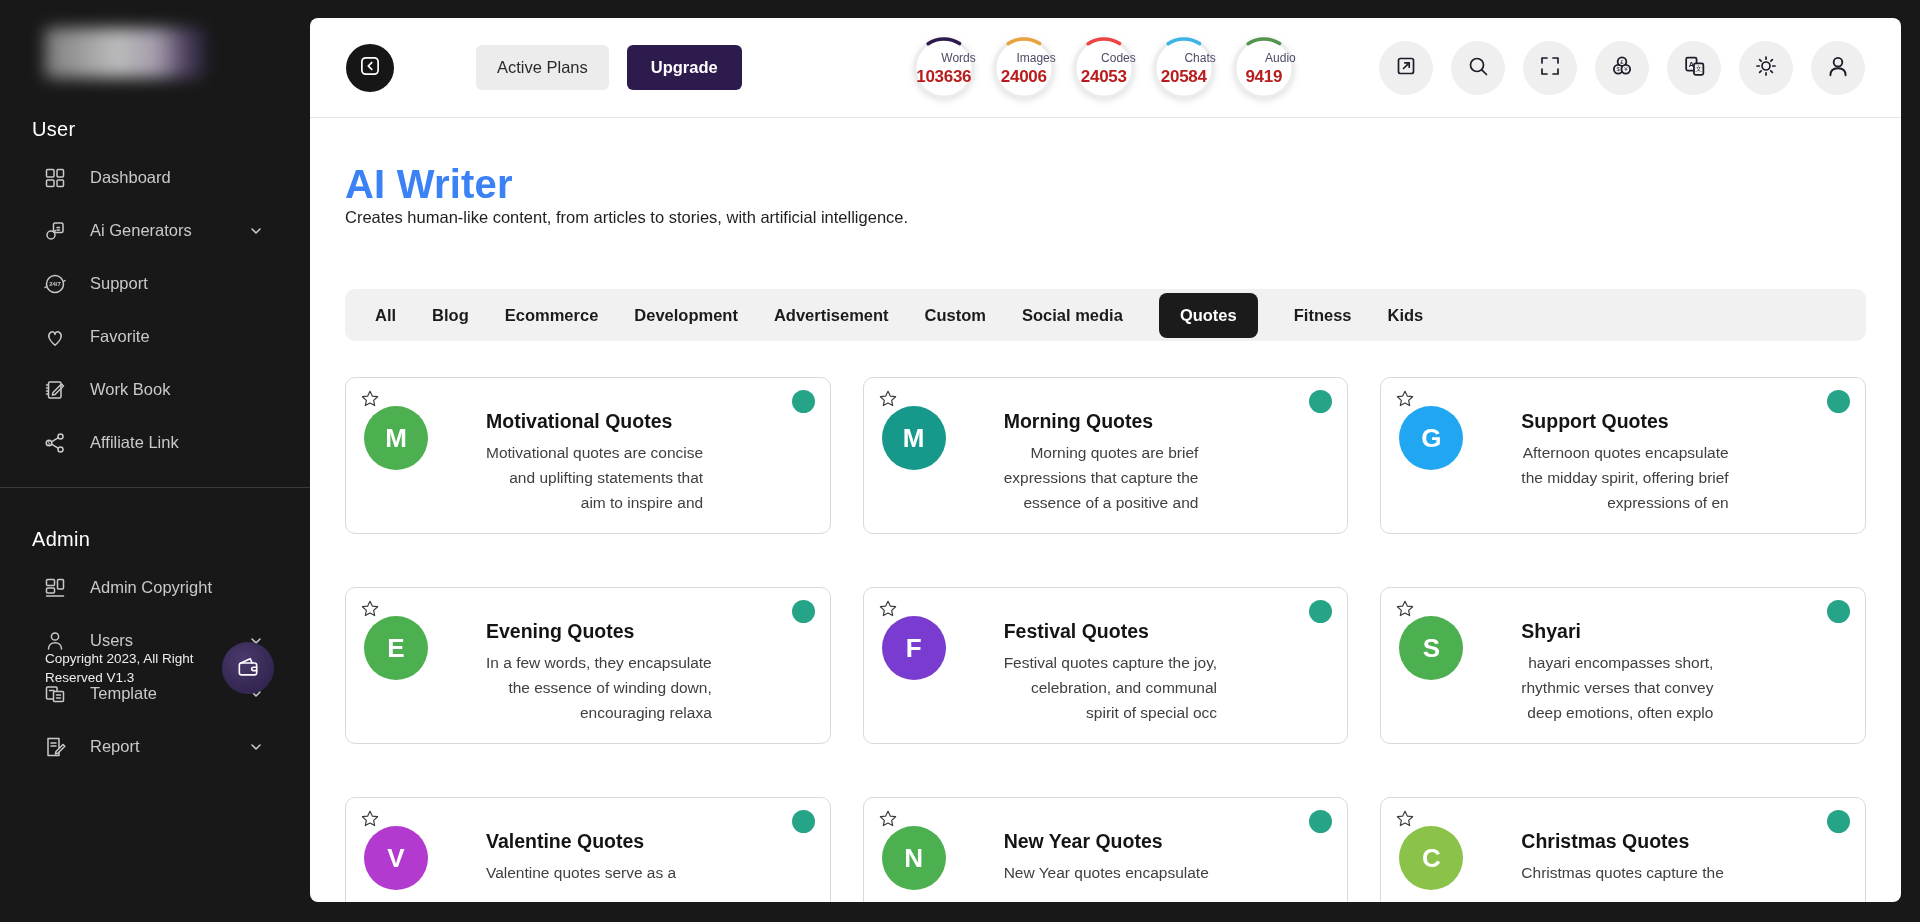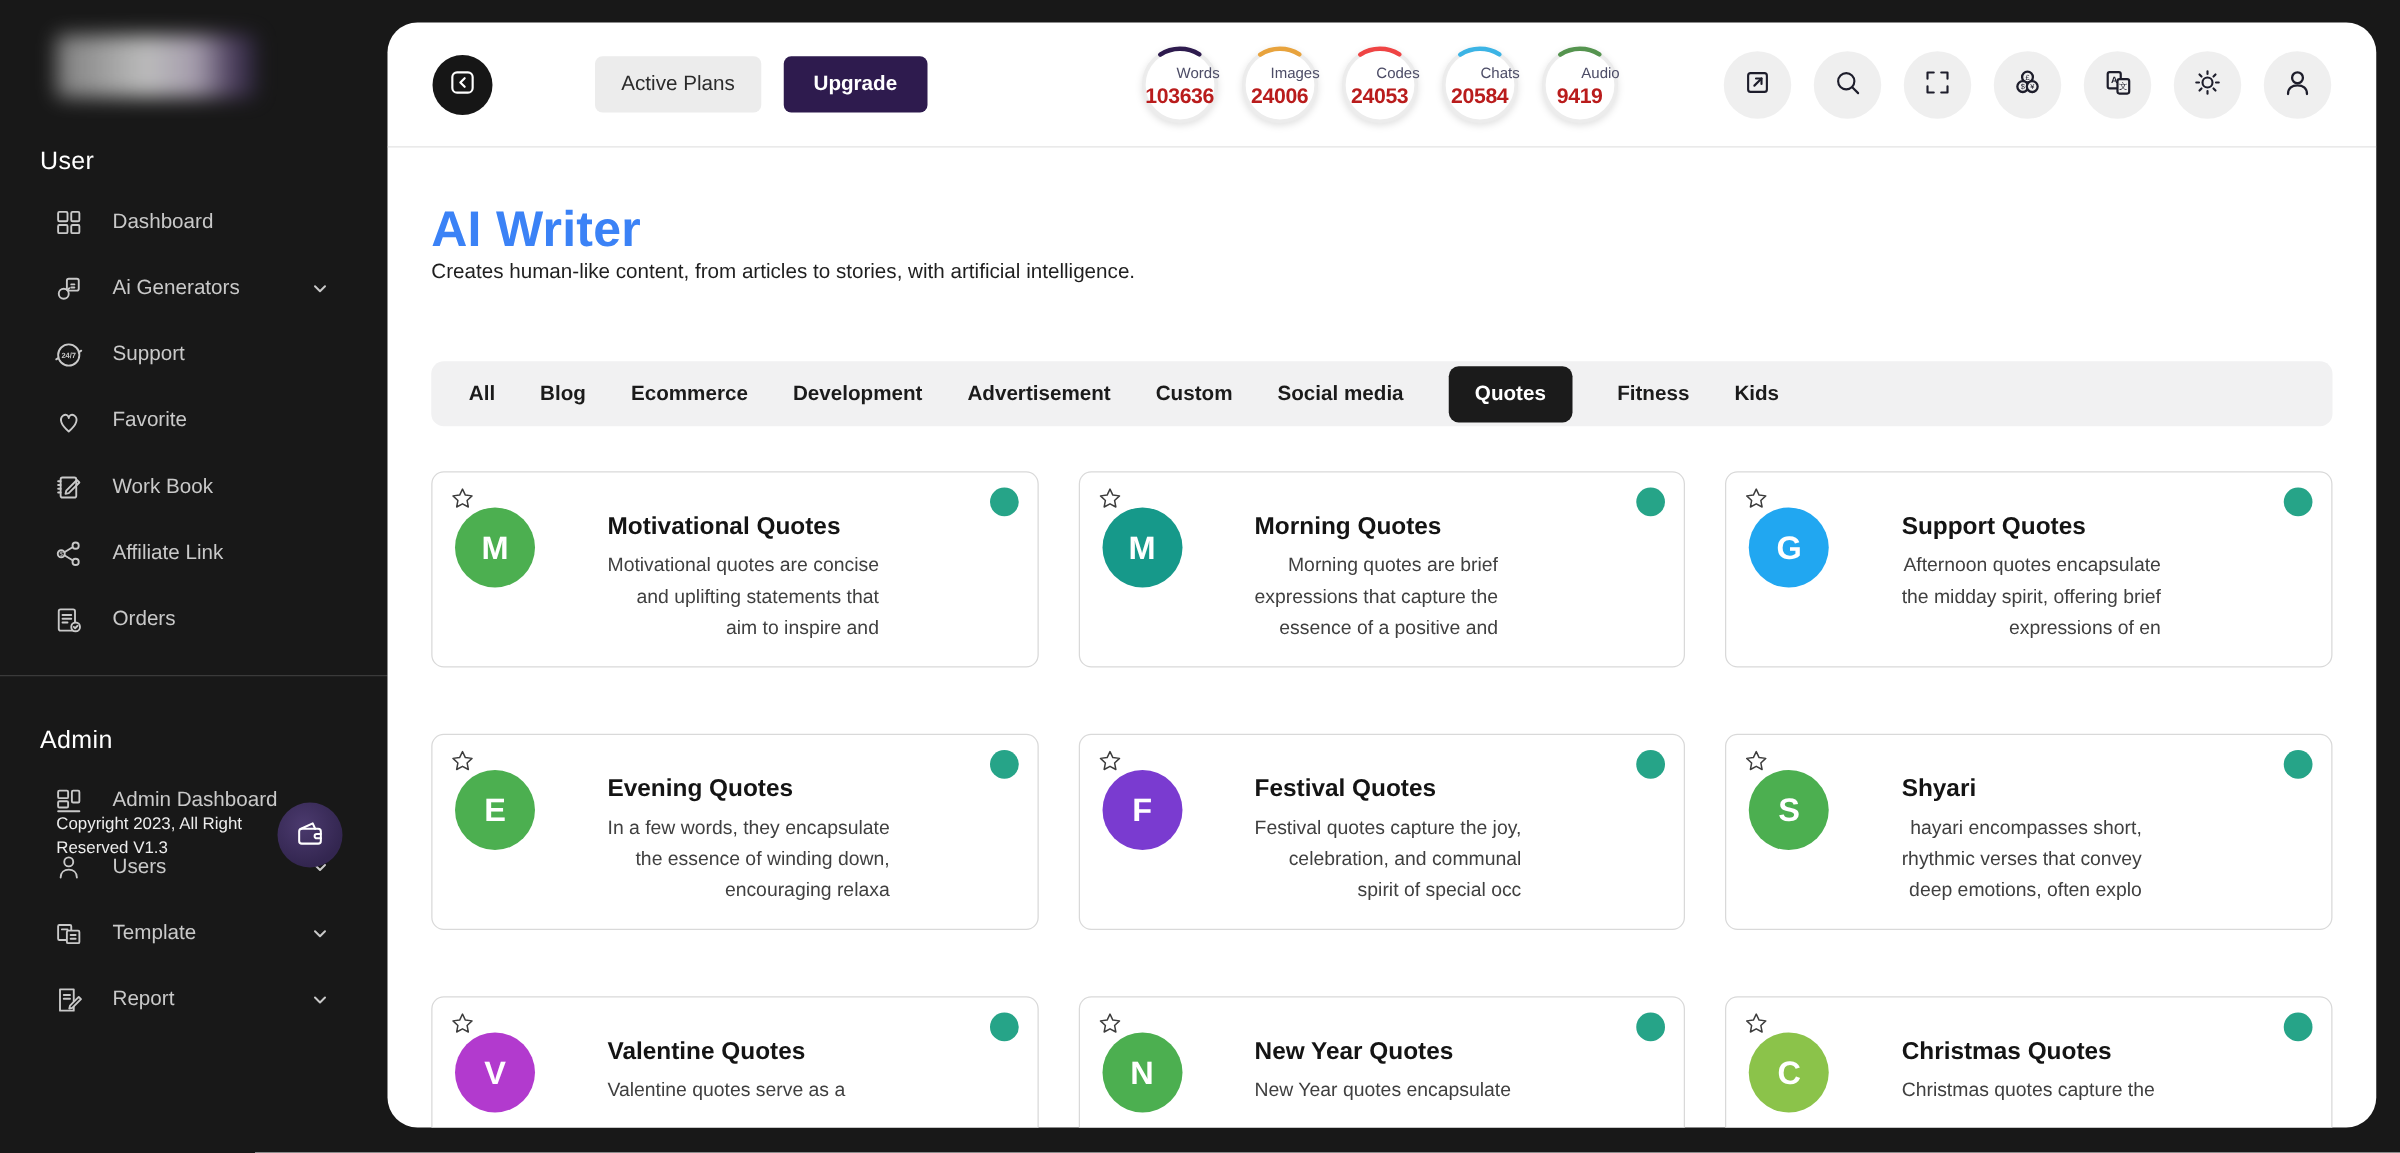--- a/index.html
+++ b/index.html
@@ -30,21 +30,21 @@
   .wallet-btn {
     position:absolute; right:36px; bottom:16px; width:52px; height:52px; border-radius:50%;
     background:radial-gradient(circle at 40% 35%, #4b3a6e 0%, #332650 70%); border:none;
     display:flex; align-items:center; justify-content:center; cursor:pointer;
   }
   .wallet-btn svg { stroke:#ffffff; fill:none; stroke-width:1.5; stroke-linecap:round; stroke-linejoin:round; }
 
   
   .panel {
     position:absolute; left:310px; top:18px; width:1591px; height:884px;
-    background:#ffffff; border-radius:24px; overflow:hidden;
+    background:#ffffff; border-radius:8px; overflow:hidden;
   }
   .topbar { height:100px; display:flex; align-items:center; padding:0 36px; border-bottom:1px solid #e4e4e4; }
   .collapse-btn {
     width:48px; height:48px; border-radius:50%; background:#161616; border:none; cursor:pointer;
     display:flex; align-items:center; justify-content:center;
   }
   .collapse-btn svg { stroke:#ffffff; fill:none; stroke-width:1.6; stroke-linecap:round; stroke-linejoin:round; }
   .btn-plans {
     margin-left:82px; background:#ececec; color:#2b2b2b; border:none; border-radius:6px;
     font-size:16.5px; font-weight:500; padding:13px 21px; cursor:pointer;
@@ -171,46 +171,35 @@
           <circle cx="6" cy="12" r="2.8"></circle>
           <circle cx="17.5" cy="5.5" r="2.5"></circle>
           <circle cx="17.5" cy="18.5" r="2.5"></circle>
           <path d="M8.5 10.8l6.5-4M8.5 13.2l6.5 4"></path>
           <text x="6" y="14" font-size="5" text-anchor="middle" fill="#c9c9c9" stroke="none">$</text>
         </svg>
       </span>
     <span>Affiliate Link</span>
   </div>
 
-  <div class="nav-item">
-    <span class="nicon">
-        <svg width="24" height="24" viewBox="0 0 24 24">
-          <rect x="4" y="3.5" width="13" height="17" rx="1.5"></rect>
-          <path d="M7 8h7M7 11h7M7 14h4"></path>
-          <circle cx="17.5" cy="17.5" r="3.5" fill="#181818"></circle>
-          <path d="M16 17.5l1.1 1.1 2-2"></path>
-        </svg>
-      </span>
-    <span>Orders</span>
-  </div>
 
   <div class="side-divider"></div>
 
   <div class="section-label">Admin</div>
 
   <div class="nav-item">
     <span class="nicon">
         <svg width="24" height="24" viewBox="0 0 24 24">
           <rect x="3.5" y="3.5" width="8" height="6" rx="1"></rect>
           <rect x="14.5" y="3.5" width="6" height="9.5" rx="1"></rect>
           <rect x="3.5" y="12" width="8" height="5" rx="1"></rect>
           <path d="M3.5 20h17"></path>
         </svg>
       </span>
-    <span>Admin Dashboard</span>
+    <span>Admin Copyright</span>
   </div>
 
   <div class="nav-item">
     <span class="nicon">
         <svg width="24" height="24" viewBox="0 0 24 24">
           <circle cx="12" cy="7.5" r="3.6"></circle>
           <path d="M5.5 20c0-4.2 3-6.3 6.5-6.3s6.5 2.1 6.5 6.3"></path>
         </svg>
       </span>
     <span>Users</span>

